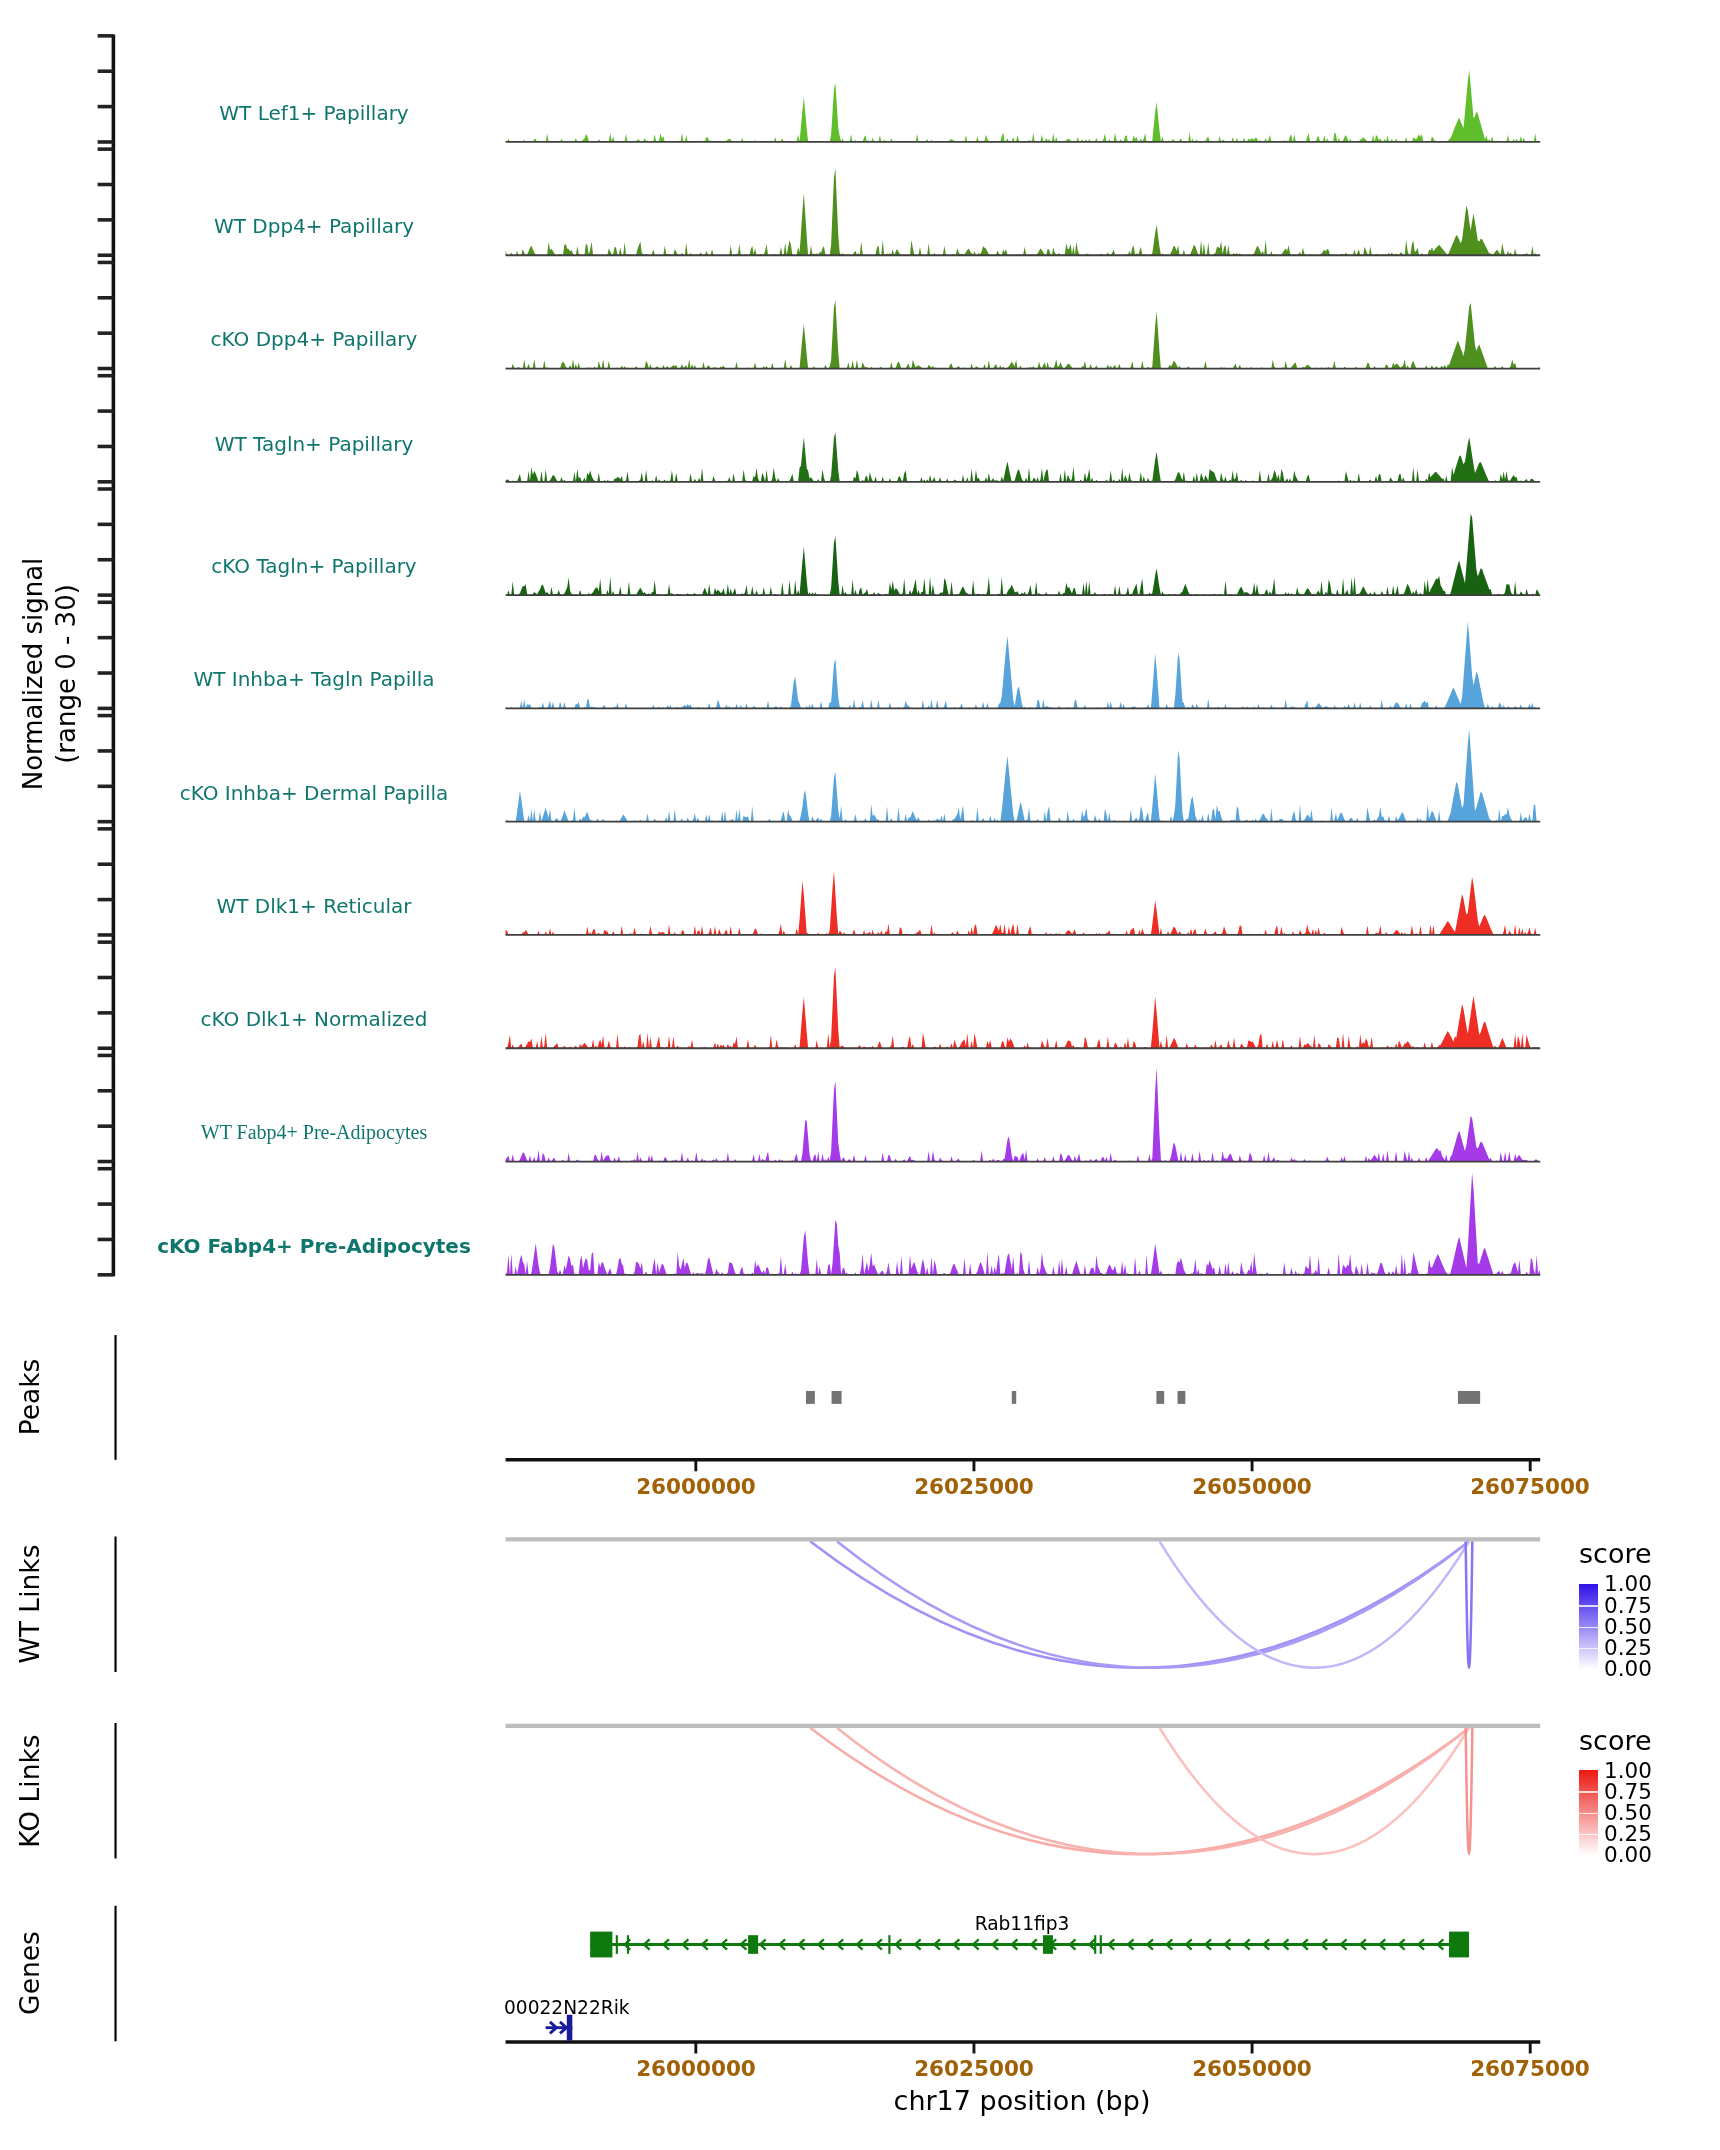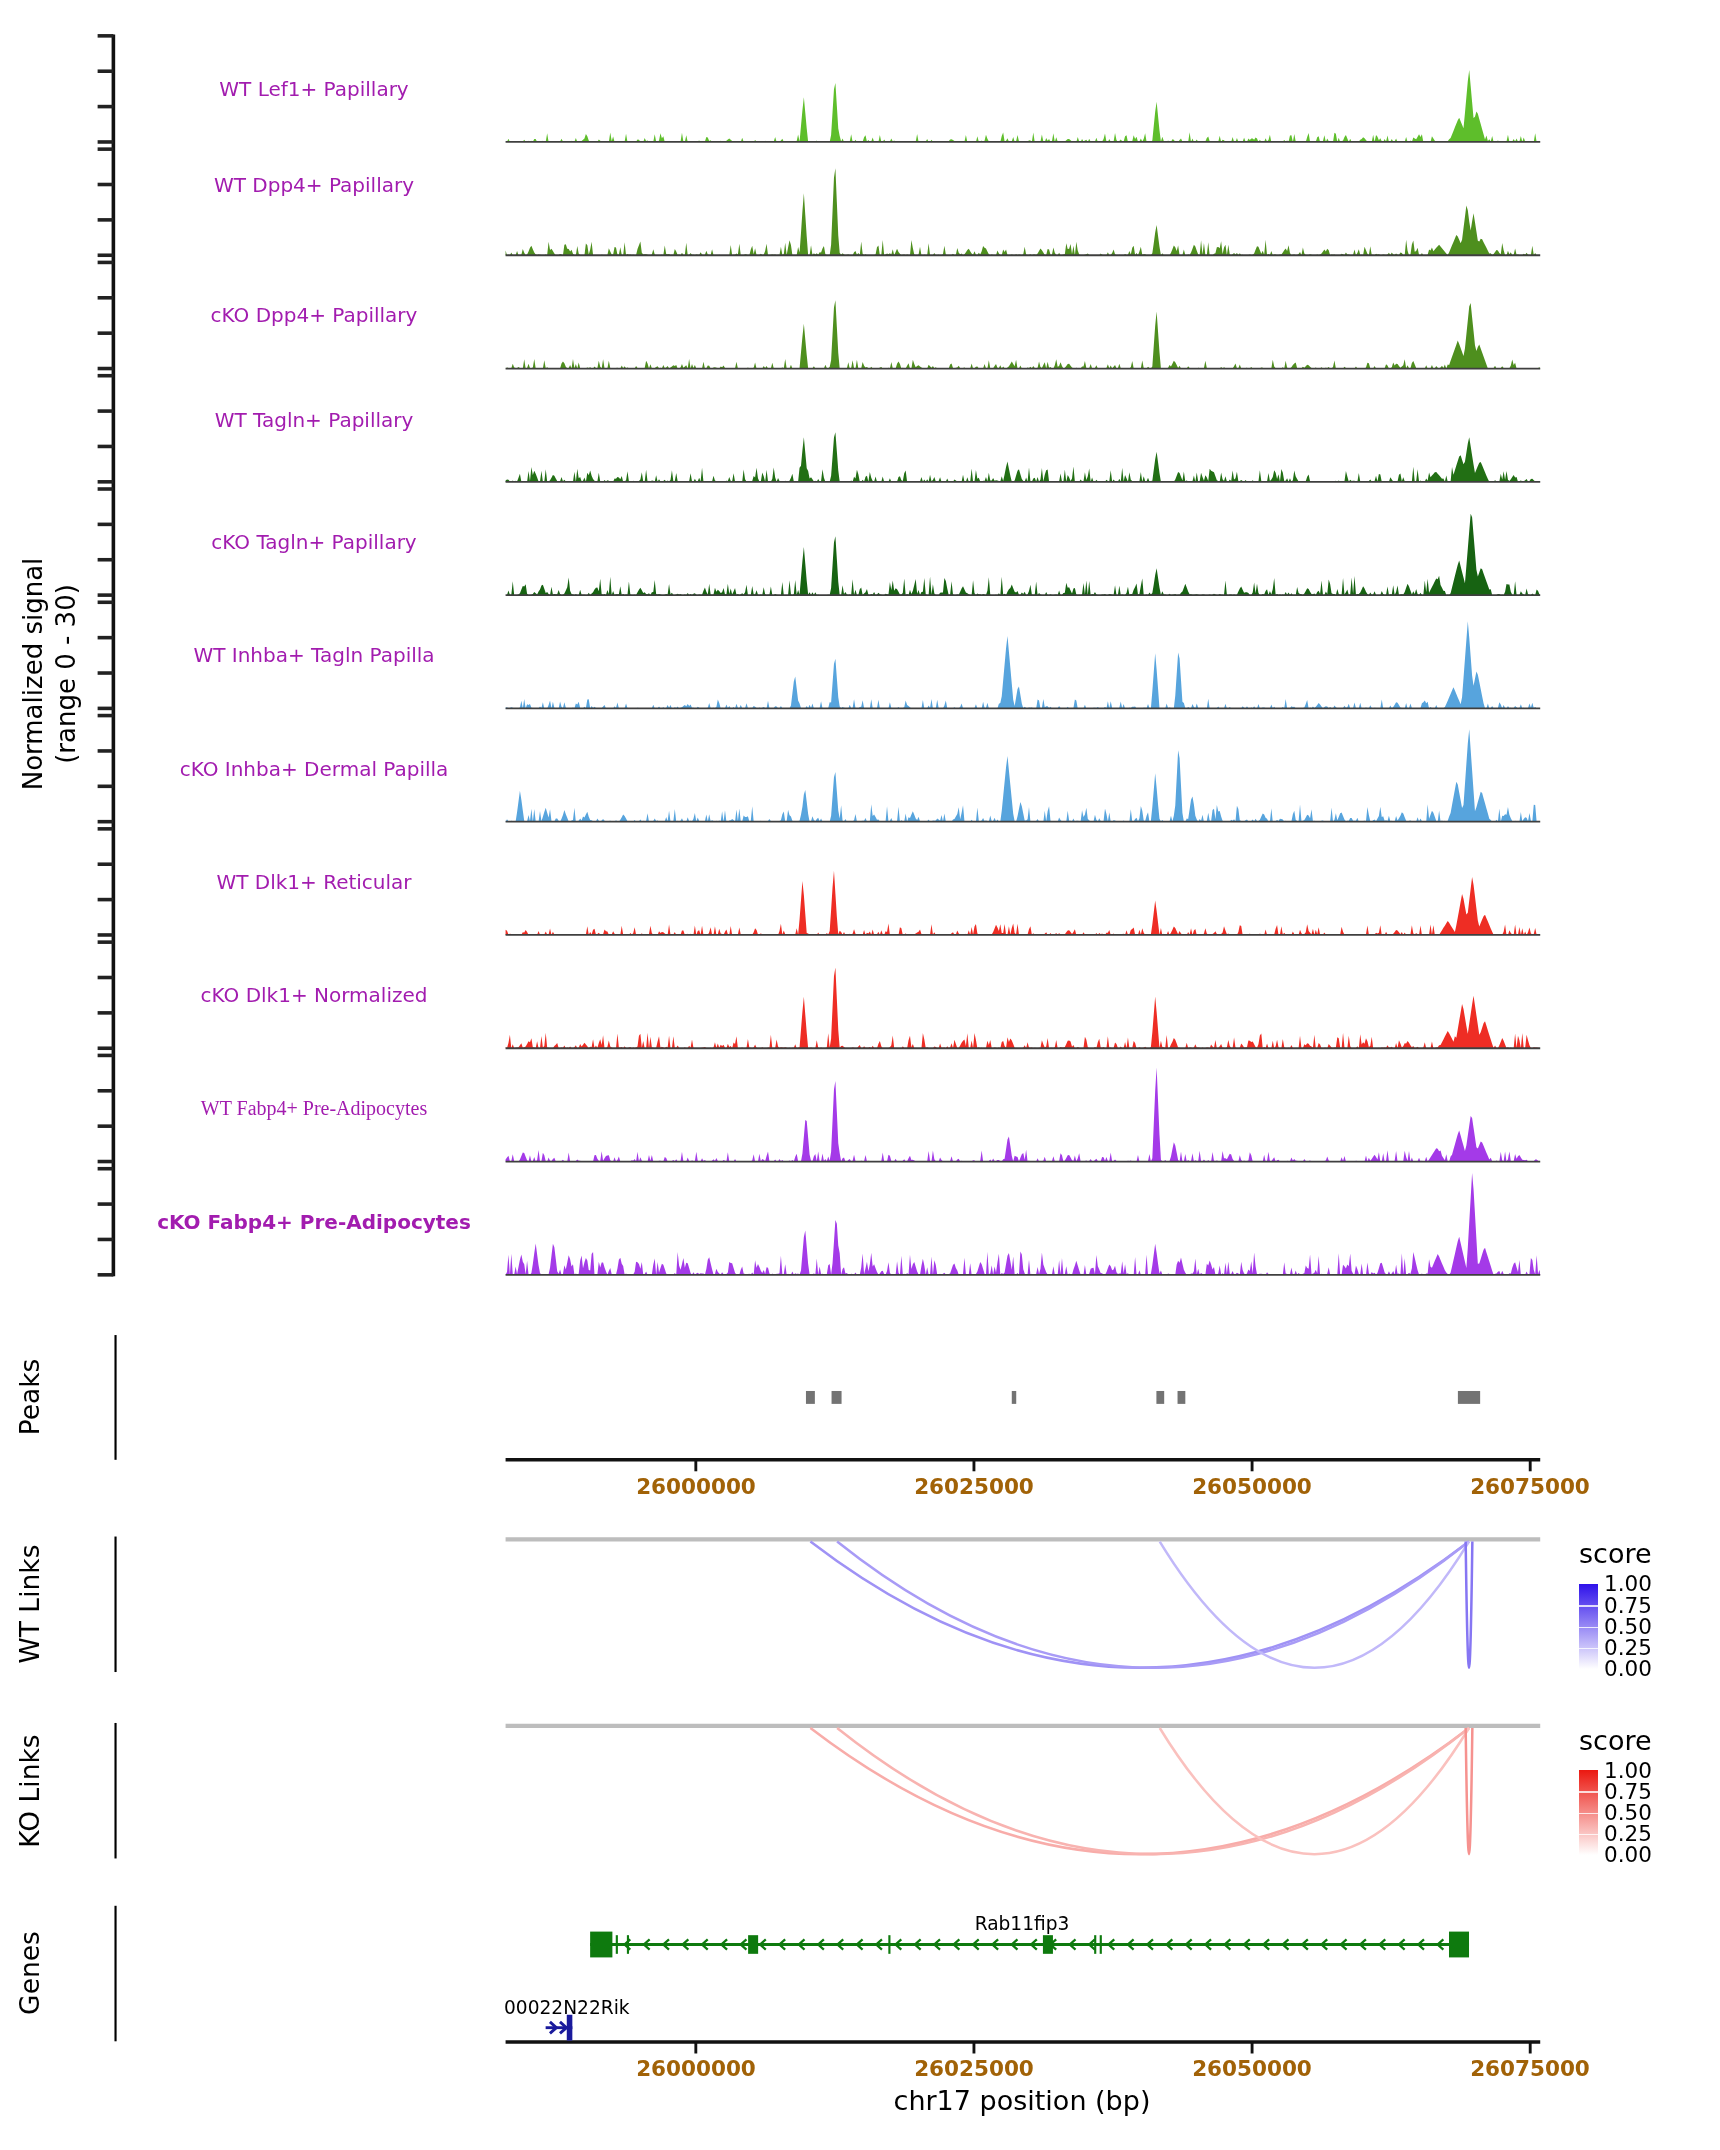--- a/index.html
+++ b/index.html
@@ -3,21 +3,21 @@
 <meta charset="utf-8">
 <style>
   html,body{margin:0;padding:0;background:#ffffff;}
   #figure{position:relative;width:1721px;height:2151px;background:#ffffff;
           font-family:"DejaVu Sans","Liberation Sans",sans-serif;overflow:hidden;}
   #figure-canvas{position:absolute;left:0;top:0;}
   .abs{position:absolute;white-space:nowrap;}
   .rot{transform:translate(-50%,-50%) rotate(-90deg);transform-origin:center center;}
   .section-label{font-size:26.5px;color:#000;}
   .yaxis-label{font-size:26px;color:#000;text-align:center;line-height:1.25;}
-  .track-label{font-size:20px;color:#a21caf;transform:translate(-50%,-50%);}
+  .track-label{font-size:20px;color:#0f766e;transform:translate(-50%,-50%);margin-top:24px;}
   .tick-label{font-size:21.5px;color:#a16207;transform:translateX(-50%);font-weight:bold;}
   .axis-title{font-size:27px;color:#000;transform:translateX(-50%);}
   .legend-title{font-size:27px;color:#000;}
   .legend-tick{font-size:21.5px;color:#000;}
   .gene-label{font-size:18.6px;color:#000;}
   .legend-bar{position:absolute;width:18.6px;height:85px;}
   .legend-bar .lt{position:absolute;left:0;width:100%;height:1.4px;background:#ffffff;opacity:.8;}
 </style>
 </head>
 <body>
@@ -187,21 +187,21 @@
 
   <div class="abs rot section-label" style="left:29px;top:1397px;">Peaks</div>
   <div class="abs rot section-label" style="left:29px;top:1604px;">WT Links</div>
   <div class="abs rot section-label" style="left:29px;top:1791px;">KO Links</div>
   <div class="abs rot section-label" style="left:29px;top:1973px;">Genes</div>
 
   <div class="abs axis-title" style="left:1022px;top:2085px;">chr17 position (bp)</div>
 
   <div id="overlays">
       <div class="abs track-label" style="left: 314px; top: 89px;">WT Lef1+ Papillary</div>
-      <div class="abs track-label" style="left: 314px; top: 185px;">WT Dpp4+ Papillary</div>
+      <div class="abs track-label" style="left: 314px; top: 202px;">WT Dpp4+ Papillary</div>
       <div class="abs track-label" style="left: 314px; top: 315px;">cKO Dpp4+ Papillary</div>
       <div class="abs track-label" style="left: 314px; top: 420px;">WT Tagln+ Papillary</div>
       <div class="abs track-label" style="left: 314px; top: 542px;">cKO Tagln+ Papillary</div>
       <div class="abs track-label" style="left: 314px; top: 655px;">WT Inhba+ Tagln Papilla</div>
       <div class="abs track-label" style="left: 314px; top: 769px;">cKO Inhba+ Dermal Papilla</div>
       <div class="abs track-label" style="left: 314px; top: 882px;">WT Dlk1+ Reticular</div>
       <div class="abs track-label" style="left: 314px; top: 995px;">cKO Dlk1+ Normalized</div>
       <div class="abs track-label" style="left: 314px; top: 1108px; font-family: Liberation Serif, serif;">WT Fabp4+ Pre-Adipocytes</div>
       <div class="abs track-label" style="left: 314px; top: 1222px; font-weight: bold;">cKO Fabp4+ Pre-Adipocytes</div>
       <div class="abs tick-label" style="left: 696px; top: 1474px;">26000000</div>

